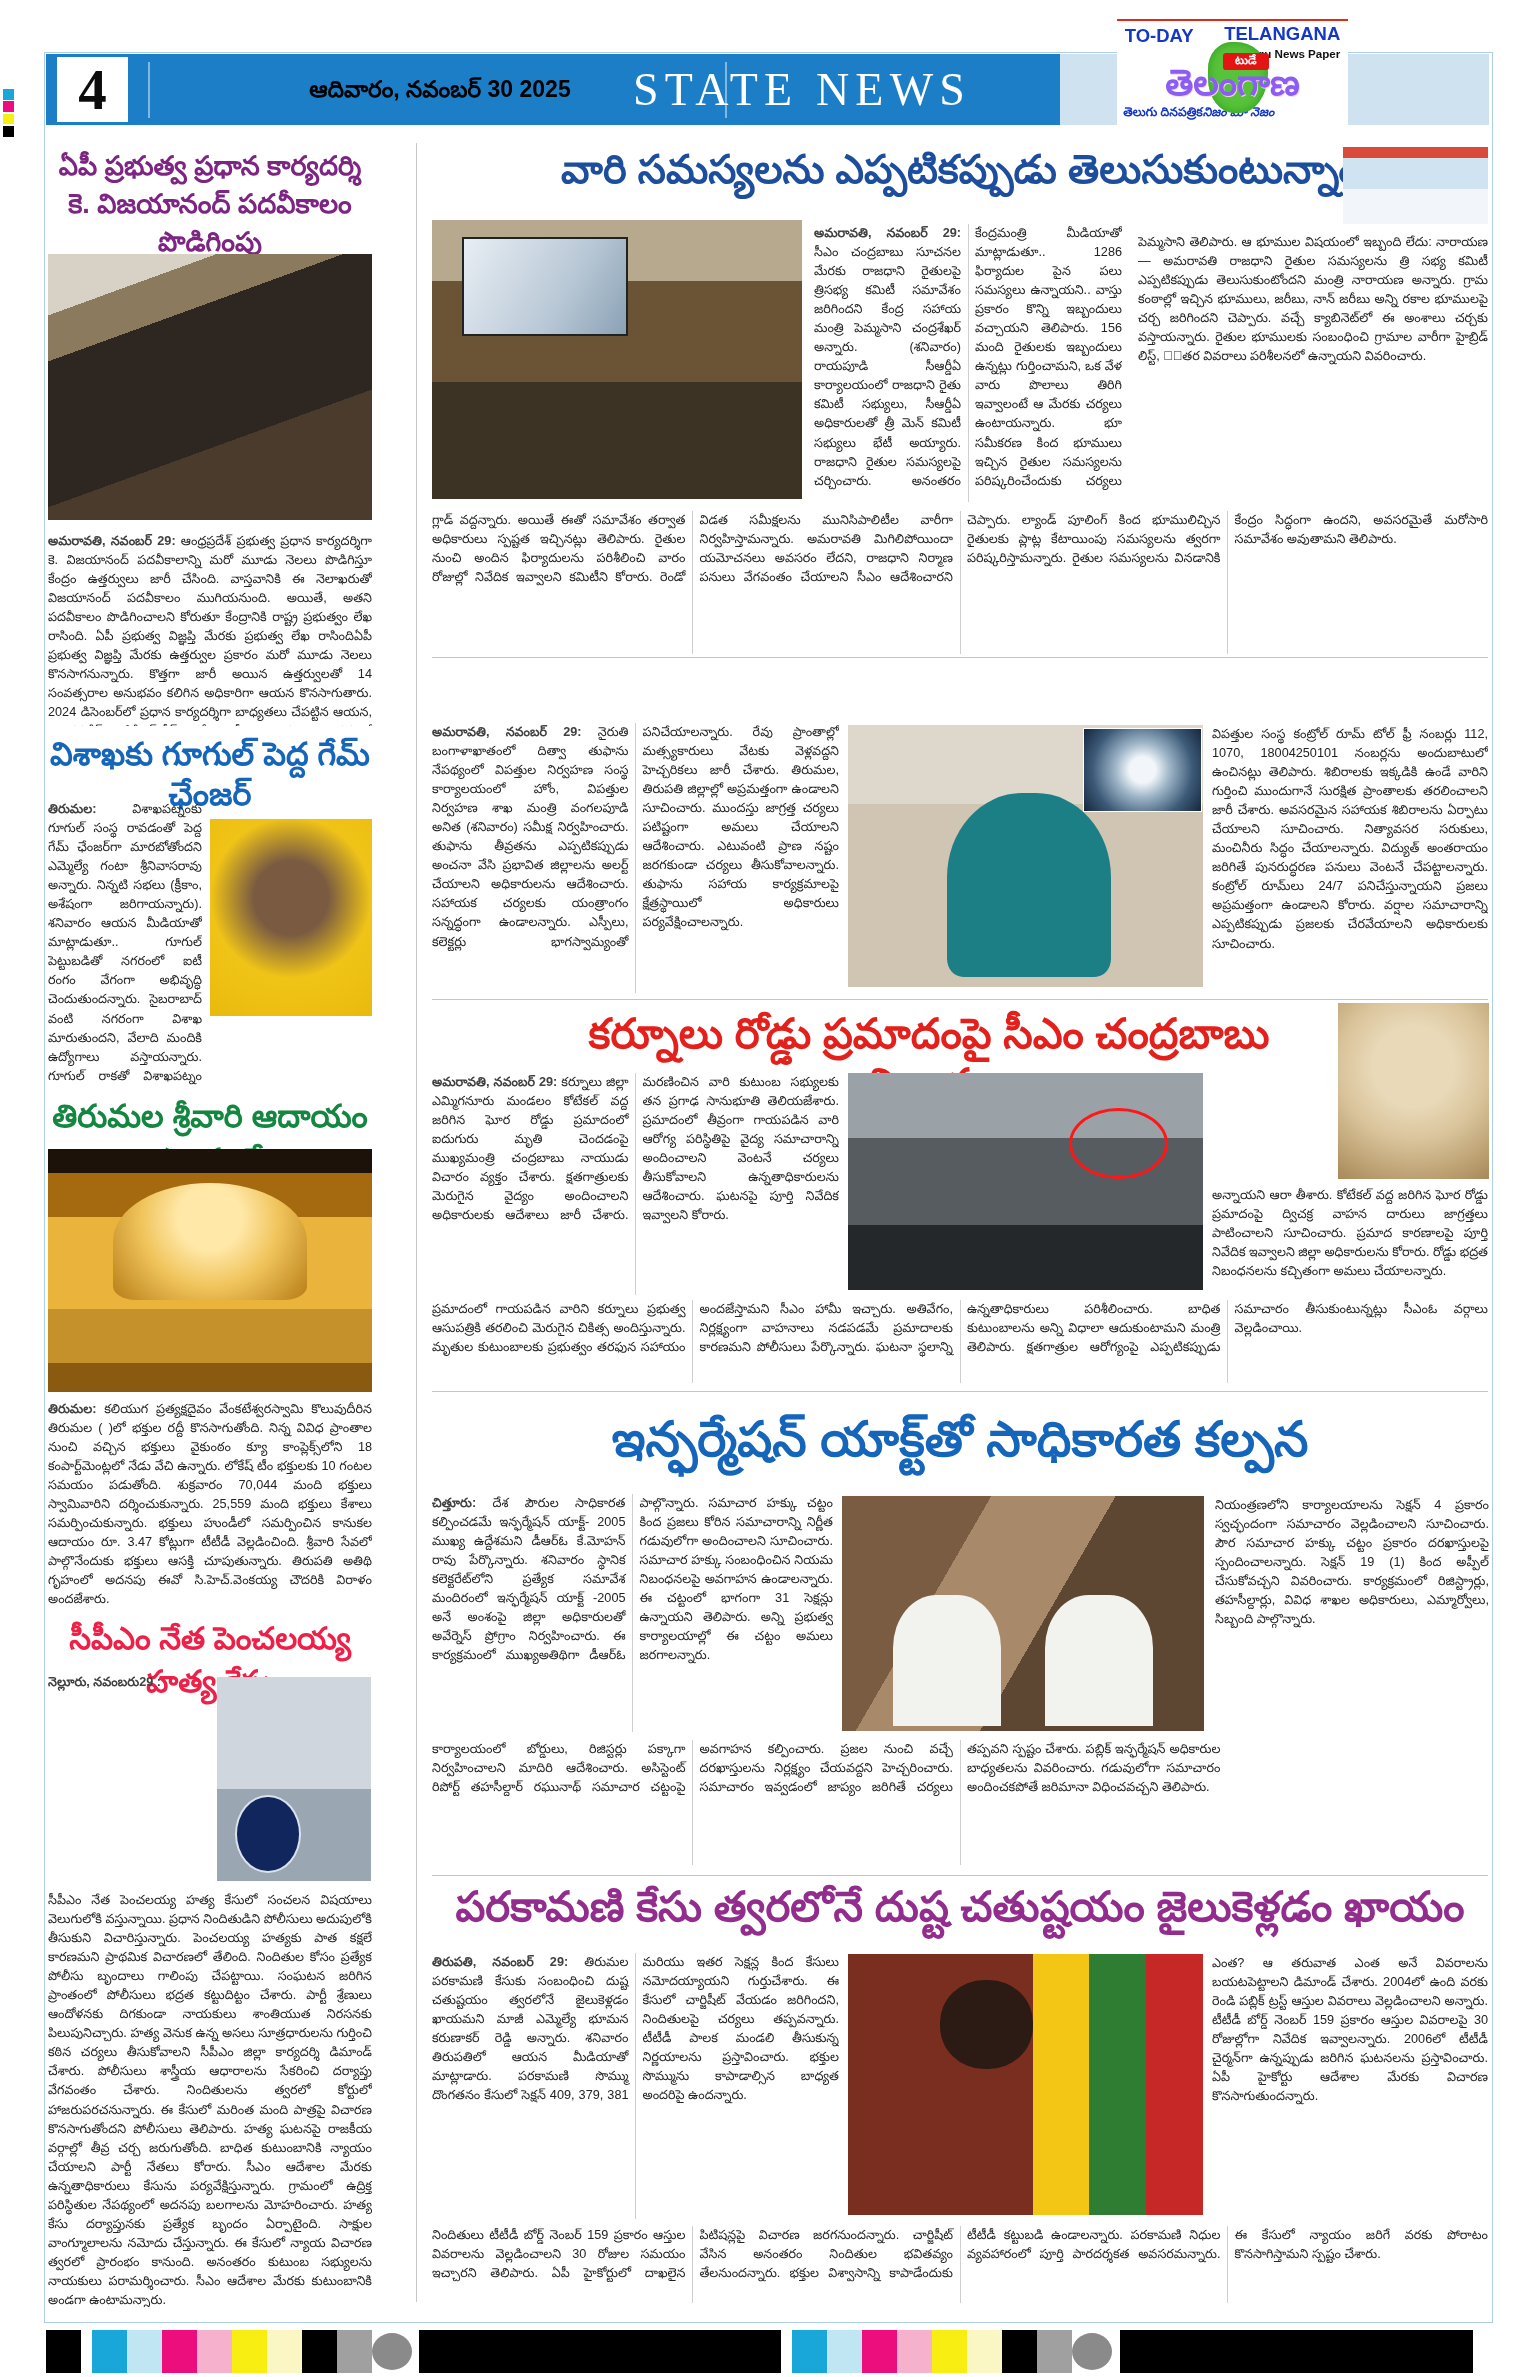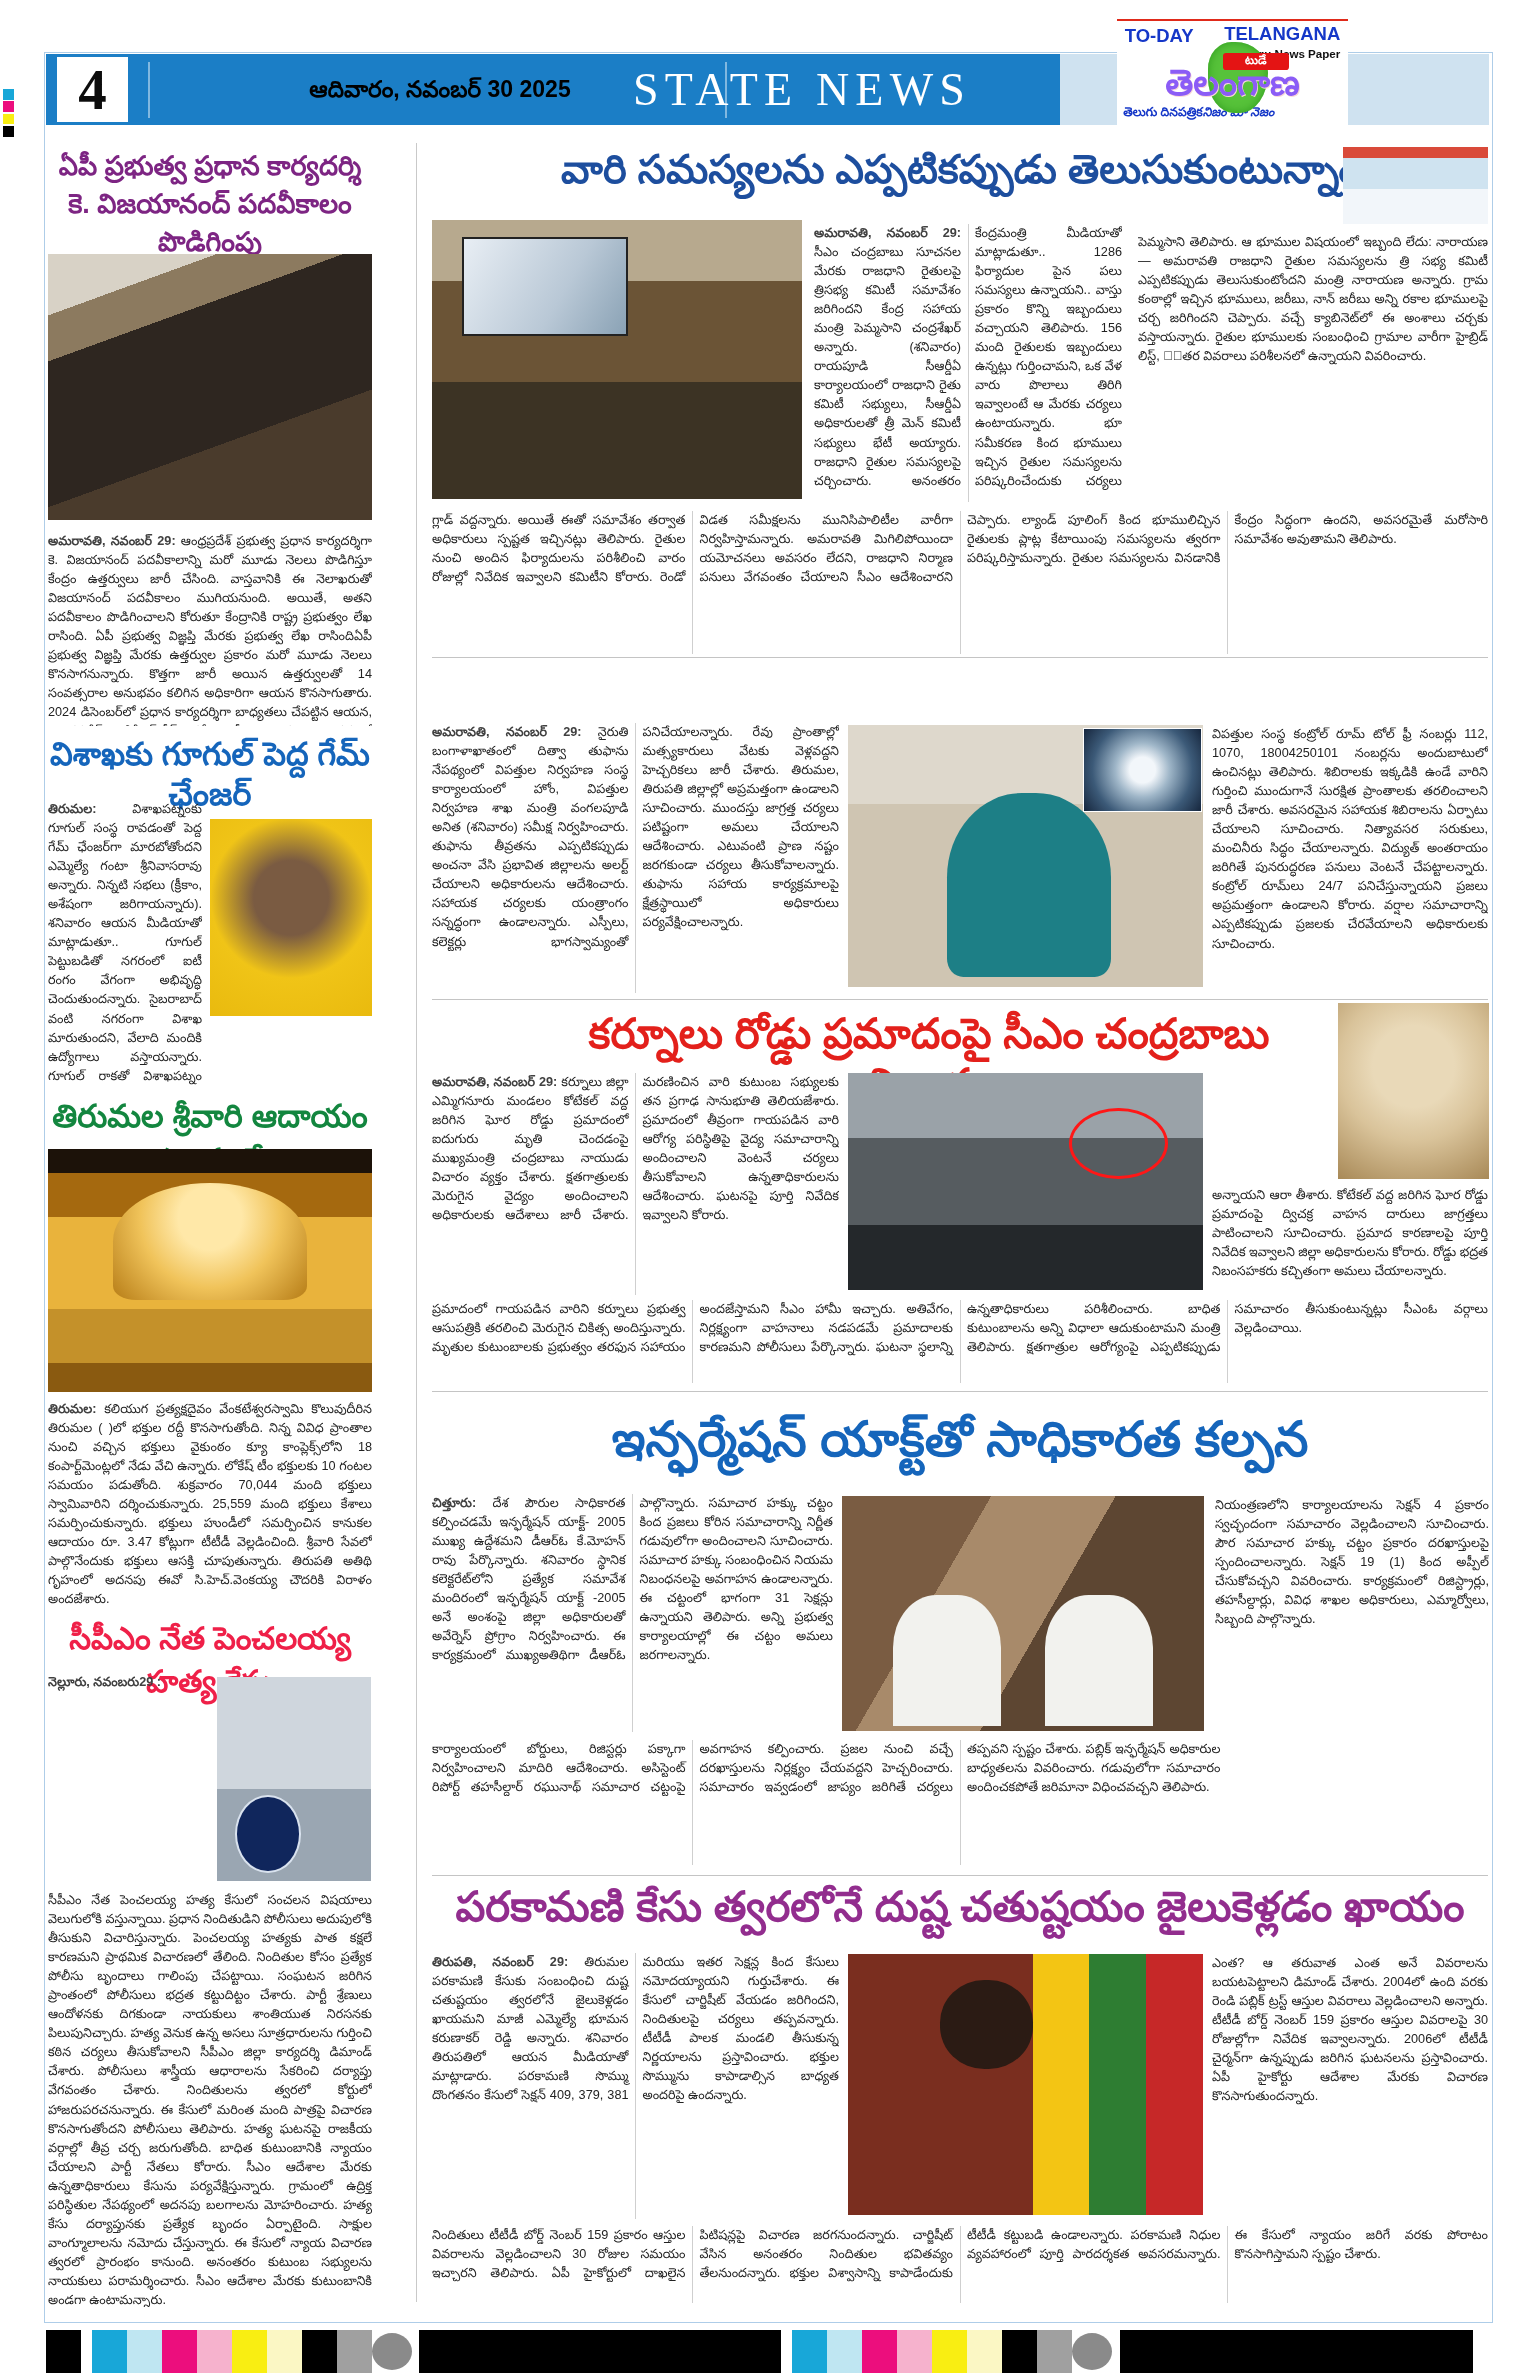--- a/index.html
+++ b/index.html
@@ -20,21 +20,21 @@
   .logo-box{background:#ffffff;border-top:2.3px solid #e02a1a;text-align:center;padding-top:3.1px;}
   .logo-top{display:flex;justify-content:space-between;padding:1.5px 7.7px 0 7.7px;}
   .logo-today{color:#1537c8;font-weight:bold;font-size:18.5px;}
   .logo-tg{color:#1537c8;font-weight:bold;font-size:18.5px;line-height:17px;}
   .logo-sub{color:#111;font-weight:bold;font-size:11.6px;text-align:right;padding-right:7.7px;}
   .logo-map{position:absolute;left:91px;top:21.6px;width:60px;height:71px;background:#57c23a;
             border-radius:42% 58% 50% 46%/40% 46% 60% 52%;box-shadow:inset 0 0 9.3px #2f9c1e;}
   .logo-script{color:#8b5cf6;font-weight:bold;font-size:36px;line-height:45px;
                text-shadow:0.8px 0.8px 0 #f9d8d8;position:relative;z-index:2;}
   .logo-script-small{color:#ffffff;background:#e41414;font-size:11.6px;font-weight:bold;
-               border-radius:3.1px;padding:0 22px;position:absolute;left:106px;top:32px;z-index:3;}
+               border-radius:3.1px;padding:0 12px;position:absolute;left:106px;top:32px;z-index:3;}
   .logo-bottom{display:flex;justify-content:flex-start;padding:0 6.2px;}
   .logo-b-left{color:#1537c8;font-weight:bold;font-size:12.3px;}
   .logo-b-right{color:#1537c8;font-weight:bold;font-size:12.3px;font-style:italic;}
   
   .headline{font-weight:bold;text-align:center;overflow:hidden;}
   .hl-purple{color:#7d2583;}
   .hl-blue-dk{color:#1d4e9e;}
   .hl-magenta{color:#922d8e;}
   .hl-red{color:#e3201b;}
   .hl-blue{color:#1565bb;}
@@ -172,21 +172,21 @@
 
   <div class="abs headline hl-red" style="left:532px;top:1009px;width:794px;font-size:42px;line-height:1.2;">కర్నూలు రోడ్డు ప్రమాదంపై సీఎం చంద్రబాబు విచారం</div>
   <div class="abs photo ph-cm" style="left:1338px;top:1003px;width:151px;height:176px;"></div>
   <div class="abs bodytxt cols2" style="left:432px;top:1073px;width:407px;height:222px;">
     <span class="dateline">అమరావతి, నవంబర్ 29:</span>
     <span>కర్నూలు జిల్లా ఎమ్మిగనూరు మండలం కోటేకల్ వద్ద జరిగిన ఘోర రోడ్డు ప్రమాదంలో ఐదుగురు మృతి చెందడంపై ముఖ్యమంత్రి చంద్రబాబు నాయుడు విచారం వ్యక్తం చేశారు. క్షతగాత్రులకు మెరుగైన వైద్యం అందించాలని అధికారులకు ఆదేశాలు జారీ చేశారు. మరణించిన వారి కుటుంబ సభ్యులకు తన ప్రగాఢ సానుభూతి తెలియజేశారు. ప్రమాదంలో తీవ్రంగా గాయపడిన వారి ఆరోగ్య పరిస్థితిపై వైద్య సమాచారాన్ని అందించాలని వెంటనే చర్యలు తీసుకోవాలని ఉన్నతాధికారులను ఆదేశించారు. ఘటనపై పూర్తి నివేదిక ఇవ్వాలని కోరారు.</span>
   </div>
   <div class="abs photo ph-crash" style="left:848px;top:1073px;width:355px;height:217px;">
     <div class="ph-ring"></div>
   </div>
-  <div class="abs bodytxt" style="left:1212px;top:1186px;width:276px;height:108px;">అన్నాయని ఆరా తీశారు. కోటేకల్ వద్ద జరిగిన ఘోర రోడ్డు ప్రమాదంపై ద్విచక్ర వాహన దారులు జాగ్రత్తలు పాటించాలని సూచించారు. ప్రమాద కారణాలపై పూర్తి నివేదిక ఇవ్వాలని జిల్లా అధికారులను కోరారు. రోడ్డు భద్రత నిబంసహకరు కచ్చితంగా అమలు చేయాలన్నారు.</div>
+  <div class="abs bodytxt" style="left:1212px;top:1186px;width:276px;height:108px;">అన్నాయని ఆరా తీశారు. కోటేకల్ వద్ద జరిగిన ఘోర రోడ్డు ప్రమాదంపై ద్విచక్ర వాహన దారులు జాగ్రత్తలు పాటించాలని సూచించారు. ప్రమాద కారణాలపై పూర్తి నివేదిక ఇవ్వాలని జిల్లా అధికారులను కోరారు. రోడ్డు భద్రత నిబంధనలను కచ్చితంగా అమలు చేయాలన్నారు.</div>
   <div class="abs bodytxt cols4" style="left:432px;top:1300px;width:1056px;height:83px;">ప్రమాదంలో గాయపడిన వారిని కర్నూలు ప్రభుత్వ ఆసుపత్రికి తరలించి మెరుగైన చికిత్స అందిస్తున్నారు. మృతుల కుటుంబాలకు ప్రభుత్వం తరఫున సహాయం అందజేస్తామని సీఎం హామీ ఇచ్చారు. అతివేగం, నిర్లక్ష్యంగా వాహనాలు నడపడమే ప్రమాదాలకు కారణమని పోలీసులు పేర్కొన్నారు. ఘటనా స్థలాన్ని ఉన్నతాధికారులు పరిశీలించారు. బాధిత కుటుంబాలను అన్ని విధాలా ఆదుకుంటామని మంత్రి తెలిపారు. క్షతగాత్రుల ఆరోగ్యంపై ఎప్పటికప్పుడు సమాచారం తీసుకుంటున్నట్లు సీఎంఓ వర్గాలు వెల్లడించాయి.</div>
   <div class="abs hrule" style="left:432px;top:1391px;width:1056px;"></div>
 
   <div class="abs headline hl-blue" style="left:432px;top:1411px;width:1056px;font-size:49px;">ఇన్ఫర్మేషన్ యాక్ట్‌తో సాధికారత కల్పన</div>
   <div class="abs bodytxt cols2" style="left:432px;top:1494px;width:401px;height:238px;">
     <span class="dateline">చిత్తూరు:</span>
     <span>దేశ పౌరుల సాధికారత కల్పించడమే ఇన్ఫర్మేషన్ యాక్ట్- 2005 ముఖ్య ఉద్దేశమని డీఆర్‌ఓ కే.మోహన్ రావు పేర్కొన్నారు. శనివారం స్థానిక కలెక్టరేట్‌లోని ప్రత్యేక సమావేశ మందిరంలో ఇన్ఫర్మేషన్ యాక్ట్ -2005 అనే అంశంపై జిల్లా అధికారులతో అవేర్నెస్ ప్రోగ్రాం నిర్వహించారు. ఈ కార్యక్రమంలో ముఖ్యఅతిథిగా డీఆర్‌ఓ పాల్గొన్నారు. సమాచార హక్కు చట్టం కింద ప్రజలు కోరిన సమాచారాన్ని నిర్ణీత గడువులోగా అందించాలని సూచించారు. సమాచార హక్కు సంబంధించిన నియమ నిబంధనలపై అవగాహన ఉండాలన్నారు. ఈ చట్టంలో భాగంగా 31 సెక్షన్లు ఉన్నాయని తెలిపారు. అన్ని ప్రభుత్వ కార్యాలయాల్లో ఈ చట్టం అమలు జరగాలన్నారు.</span>
   </div>
   <div class="abs photo ph-press" style="left:842px;top:1496px;width:362px;height:235px;">
     <div class="ph-shirt"></div>

